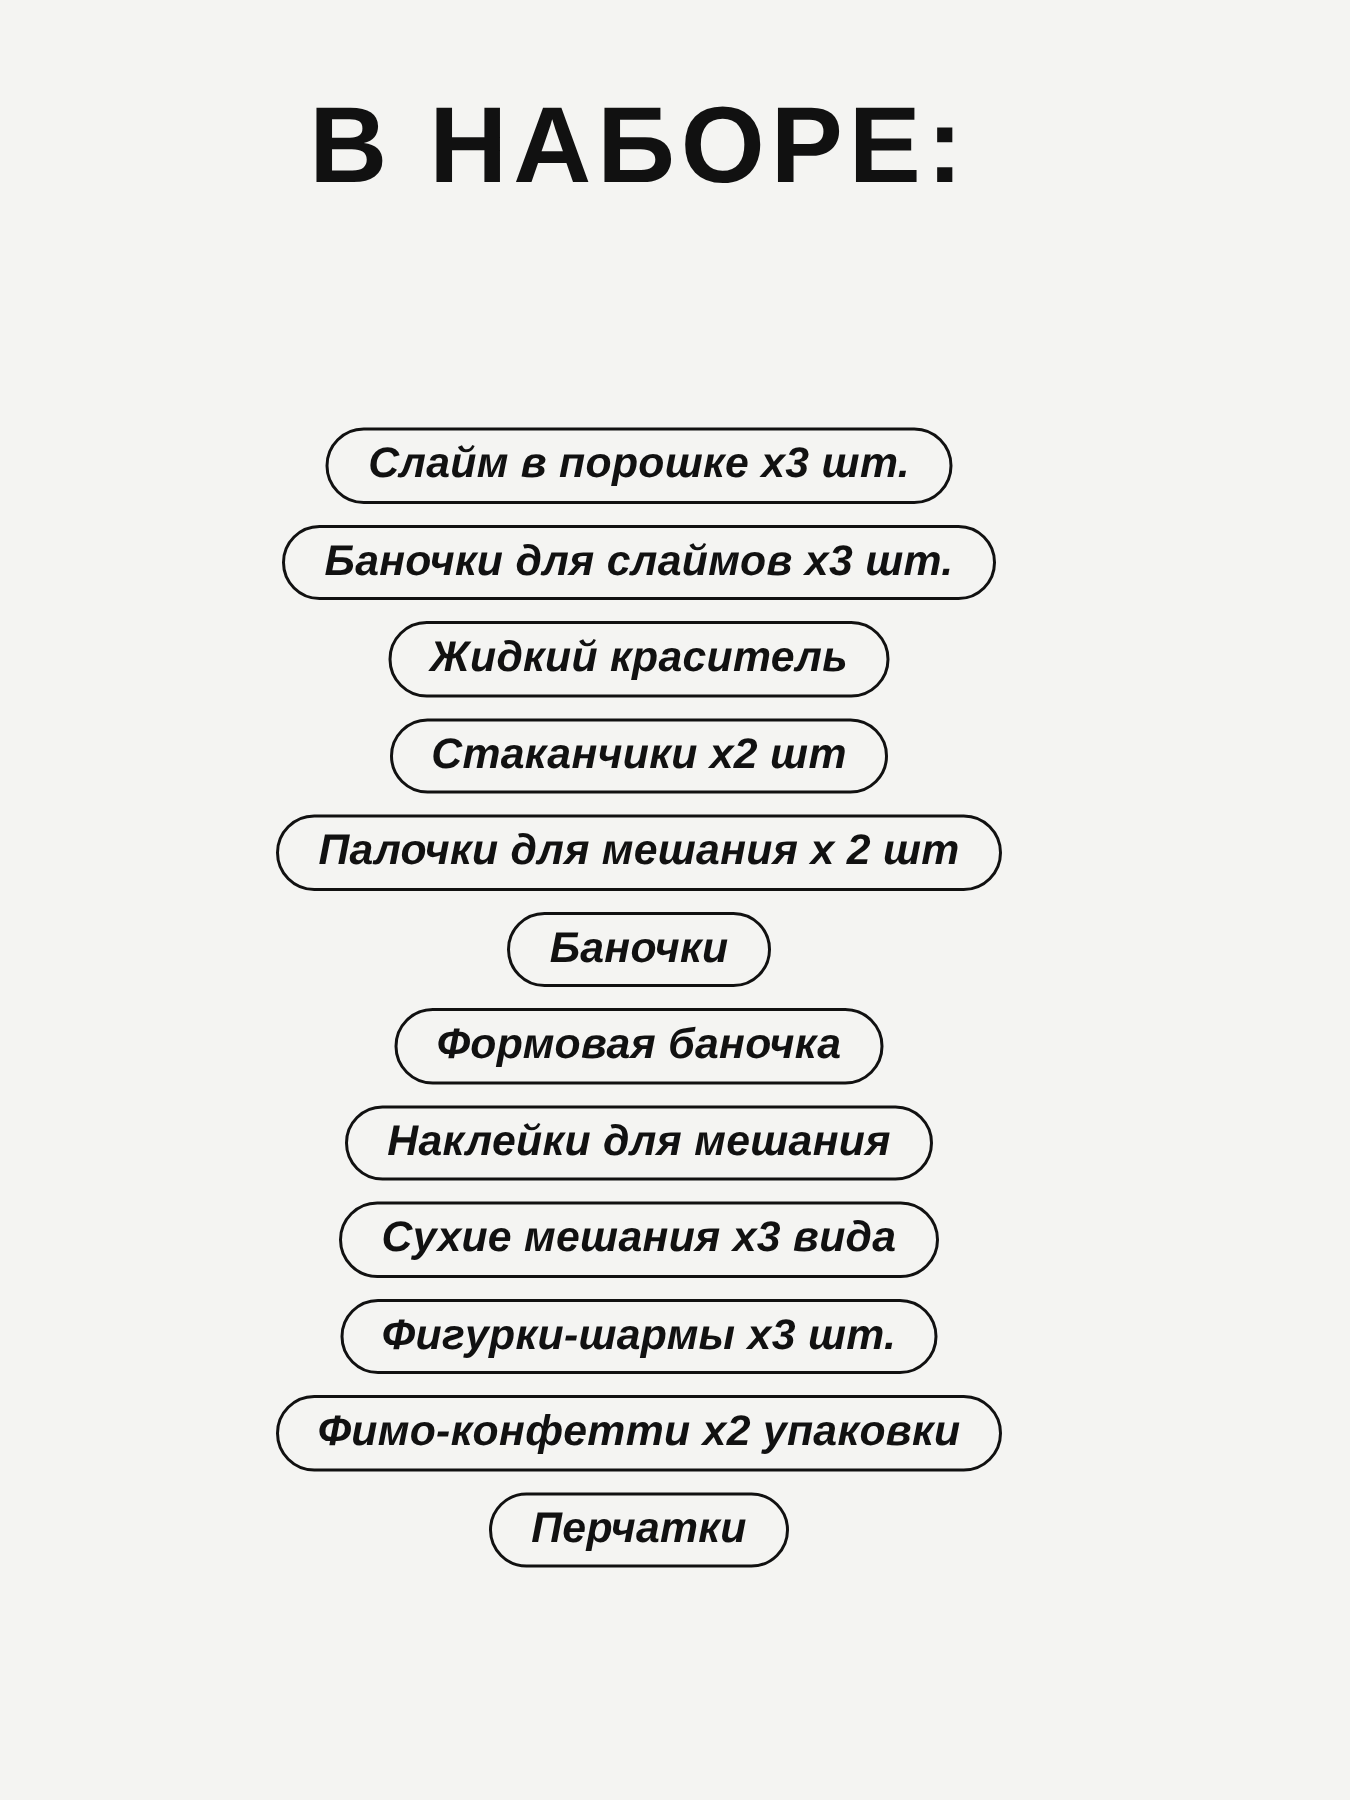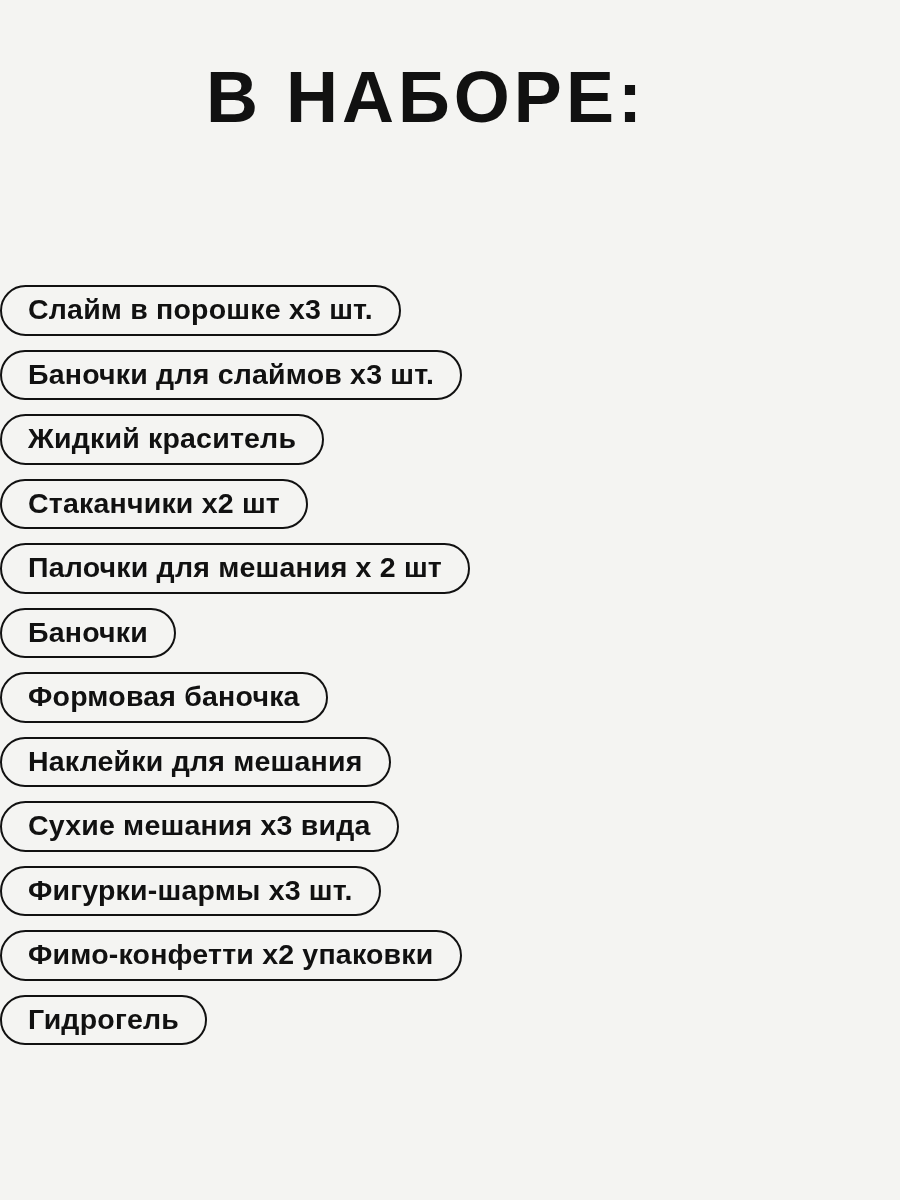--- a/index.html
+++ b/index.html
@@ -30,23 +30,24 @@
     letter-spacing: 4px;
     line-height: 1.1;
     text-align: center;
     color: #111111;
     white-space: nowrap;
   }
   .pill-list {
     margin-top: 148px;
     display: flex;
     flex-direction: column;
-    align-items: flex-start;
+    align-items: center;
     gap: 14px;
     width: 100%;
+    font-style: italic;
   }
   .pill {
     border: 2.5px solid #111111;
     border-radius: 40px;
     padding: 8px 26px 10px 26px;
     font-size: 28.5px;
     font-weight: bold;
     line-height: 1.0;
     letter-spacing: 0.2px;
     color: #111111;
@@ -68,16 +69,16 @@
     <div class="pill">Баночки для слаймов х3 шт.</div>
     <div class="pill">Жидкий краситель</div>
     <div class="pill">Стаканчики х2 шт</div>
     <div class="pill">Палочки для мешания х 2 шт</div>
     <div class="pill">Баночки</div>
     <div class="pill">Формовая баночка</div>
     <div class="pill">Наклейки для мешания</div>
     <div class="pill">Сухие мешания х3 вида</div>
     <div class="pill">Фигурки-шармы х3 шт.</div>
     <div class="pill">Фимо-конфетти х2 упаковки</div>
-    <div class="pill">Гидрогель</div>
+    <div class="pill">Перчатки</div>
   </div>
 
 </div>
 
 </body></html>

